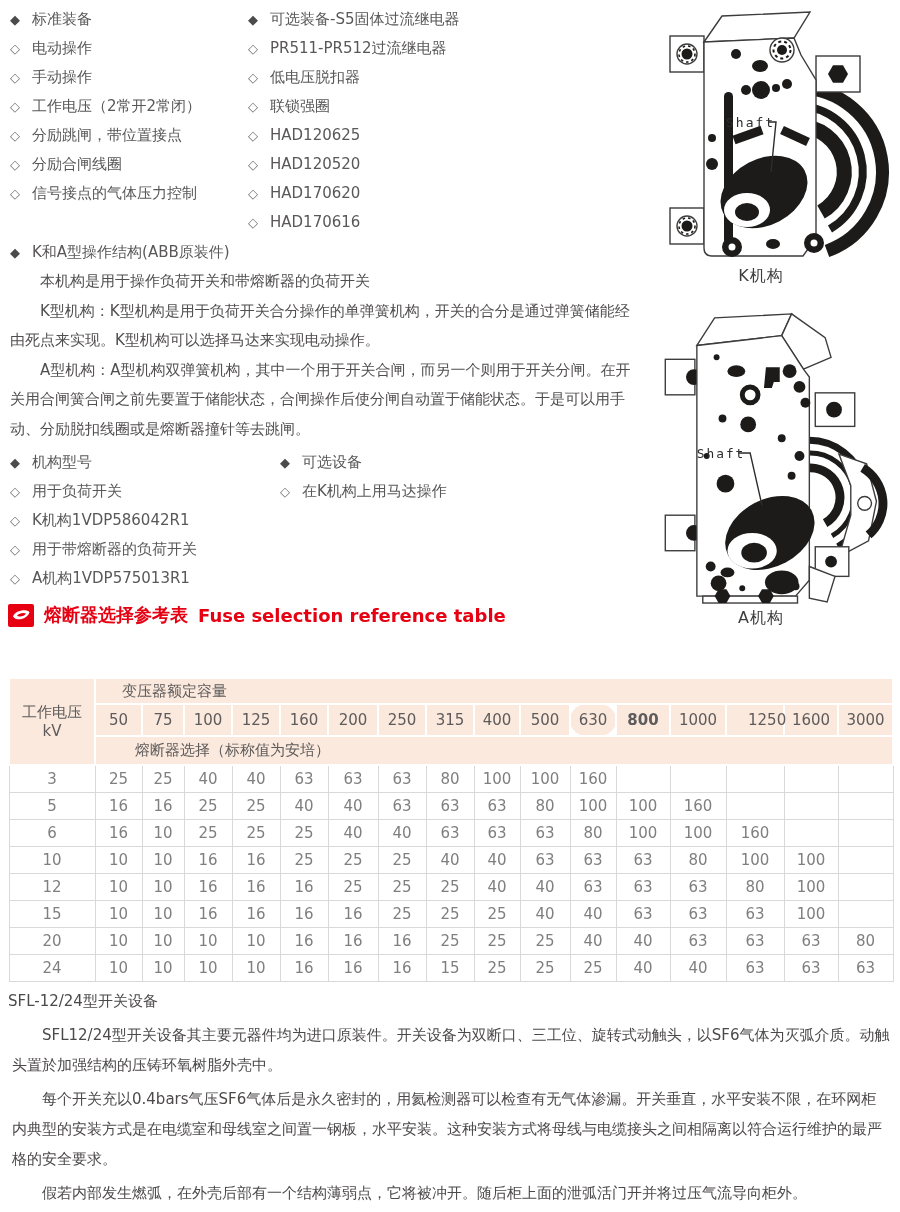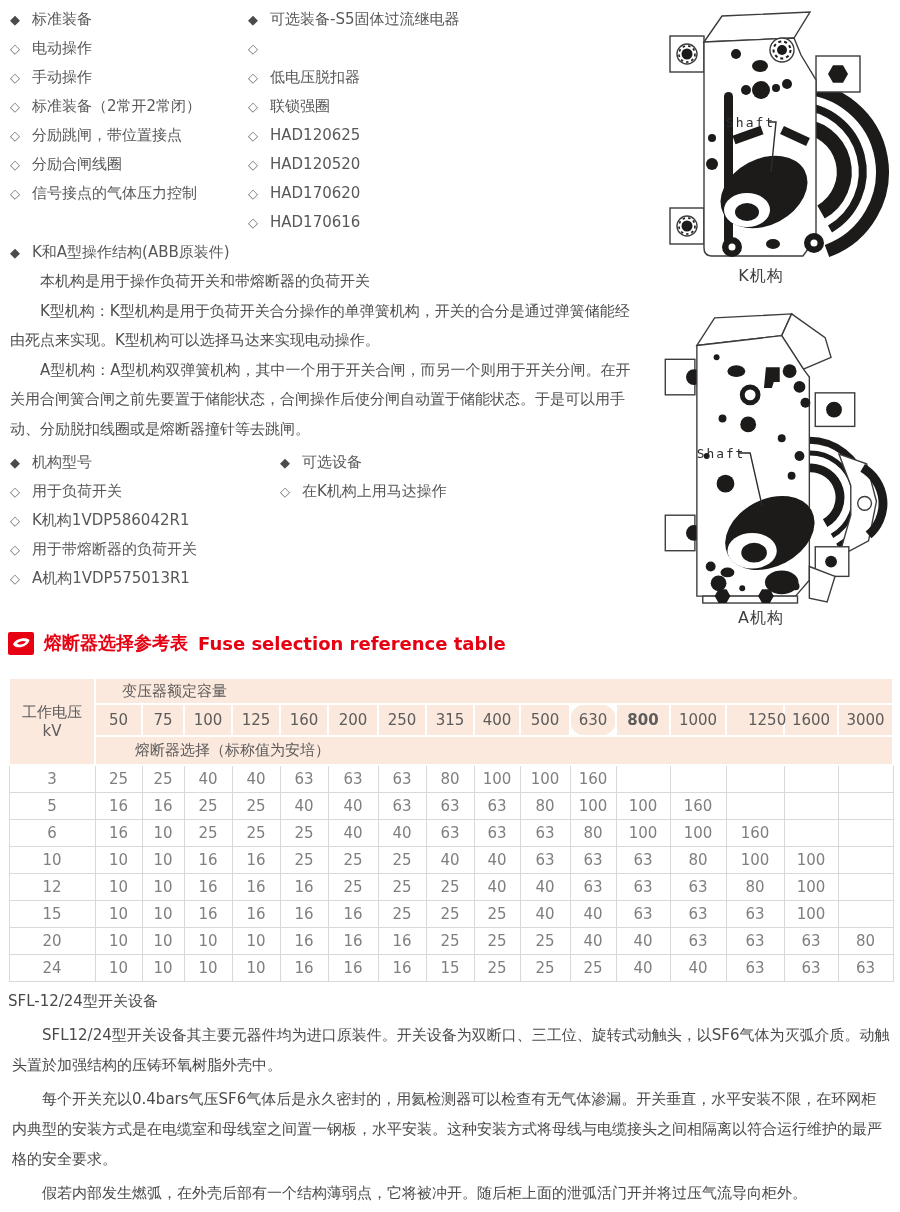--- a/index.html
+++ b/index.html
@@ -58,21 +58,21 @@
       <div class="row">
         <span class="bullet hollow">◇</span>
         <span class="txt">电动操作</span>
       </div>
       <div class="row">
         <span class="bullet hollow">◇</span>
         <span class="txt">手动操作</span>
       </div>
       <div class="row">
         <span class="bullet hollow">◇</span>
-        <span class="txt">标准装备（2常开2常闭）</span>
+        <span class="txt">工作电压（2常开2常闭）</span>
       </div>
       <div class="row">
         <span class="bullet hollow">◇</span>
         <span class="txt">分励跳闸，带位置接点</span>
       </div>
       <div class="row">
         <span class="bullet hollow">◇</span>
         <span class="txt">分励合闸线圈</span>
       </div>
       <div class="row">
@@ -81,20 +81,21 @@
       </div>
     </div>
 
   <div class="abs blist" style="left:248px;top:5px;width:270px;">
       <div class="row">
         <span class="bullet">◆</span>
         <span class="txt">可选装备-S5固体过流继电器</span>
       </div>
       <div class="row">
         <span class="bullet hollow">◇</span>
+        <span class="txt">PR511-PR512过流继电器</span>
       </div>
       <div class="row">
         <span class="bullet hollow">◇</span>
         <span class="txt">低电压脱扣器</span>
       </div>
       <div class="row">
         <span class="bullet hollow">◇</span>
         <span class="txt">联锁强圈</span>
       </div>
       <div class="row">
@@ -258,21 +259,21 @@
       <ellipse class="ink" cx="97" cy="268" rx="7" ry="5"></ellipse>
       <circle class="ink" cx="88" cy="279" r="8"></circle>
       <circle class="ink" cx="112" cy="284" r="3"></circle>
       <circle class="ink" cx="166" cy="282" r="4"></circle>
       <text class="shaft-txt" x="66" y="152">Shaft</text>
       <polyline points="108,147 120,147 132,200" fill="none" stroke="#2e2d2d" stroke-width="1.4"></polyline>
     </svg>
     <div class="cap">A机构</div>
   </div>
 
-  <div class="abs heading" style="left:8px;top:631px;">
+  <div class="abs heading" style="left:8px;top:603px;">
     <svg width="26" height="23" viewBox="0 0 26 23">
       <rect x="0" y="0" width="26" height="23" rx="2" fill="#e60012"></rect>
       <path d="M5 12.5 C7 6.5 18 4.5 21.5 8 C20 15 8.5 18 5 12.5 Z" fill="#ffffff"></path>
       <path d="M9 11.5 C11 9 16 8.2 18 9.6 C16.5 12.6 11 13.6 9 11.5 Z" fill="#e60012"></path>
     </svg>
     <span>熔断器选择参考表</span>
     <span class="en">Fuse selection reference table</span>
   </div>
 
   <div class="abs" style="left:8px;top:677px;">

